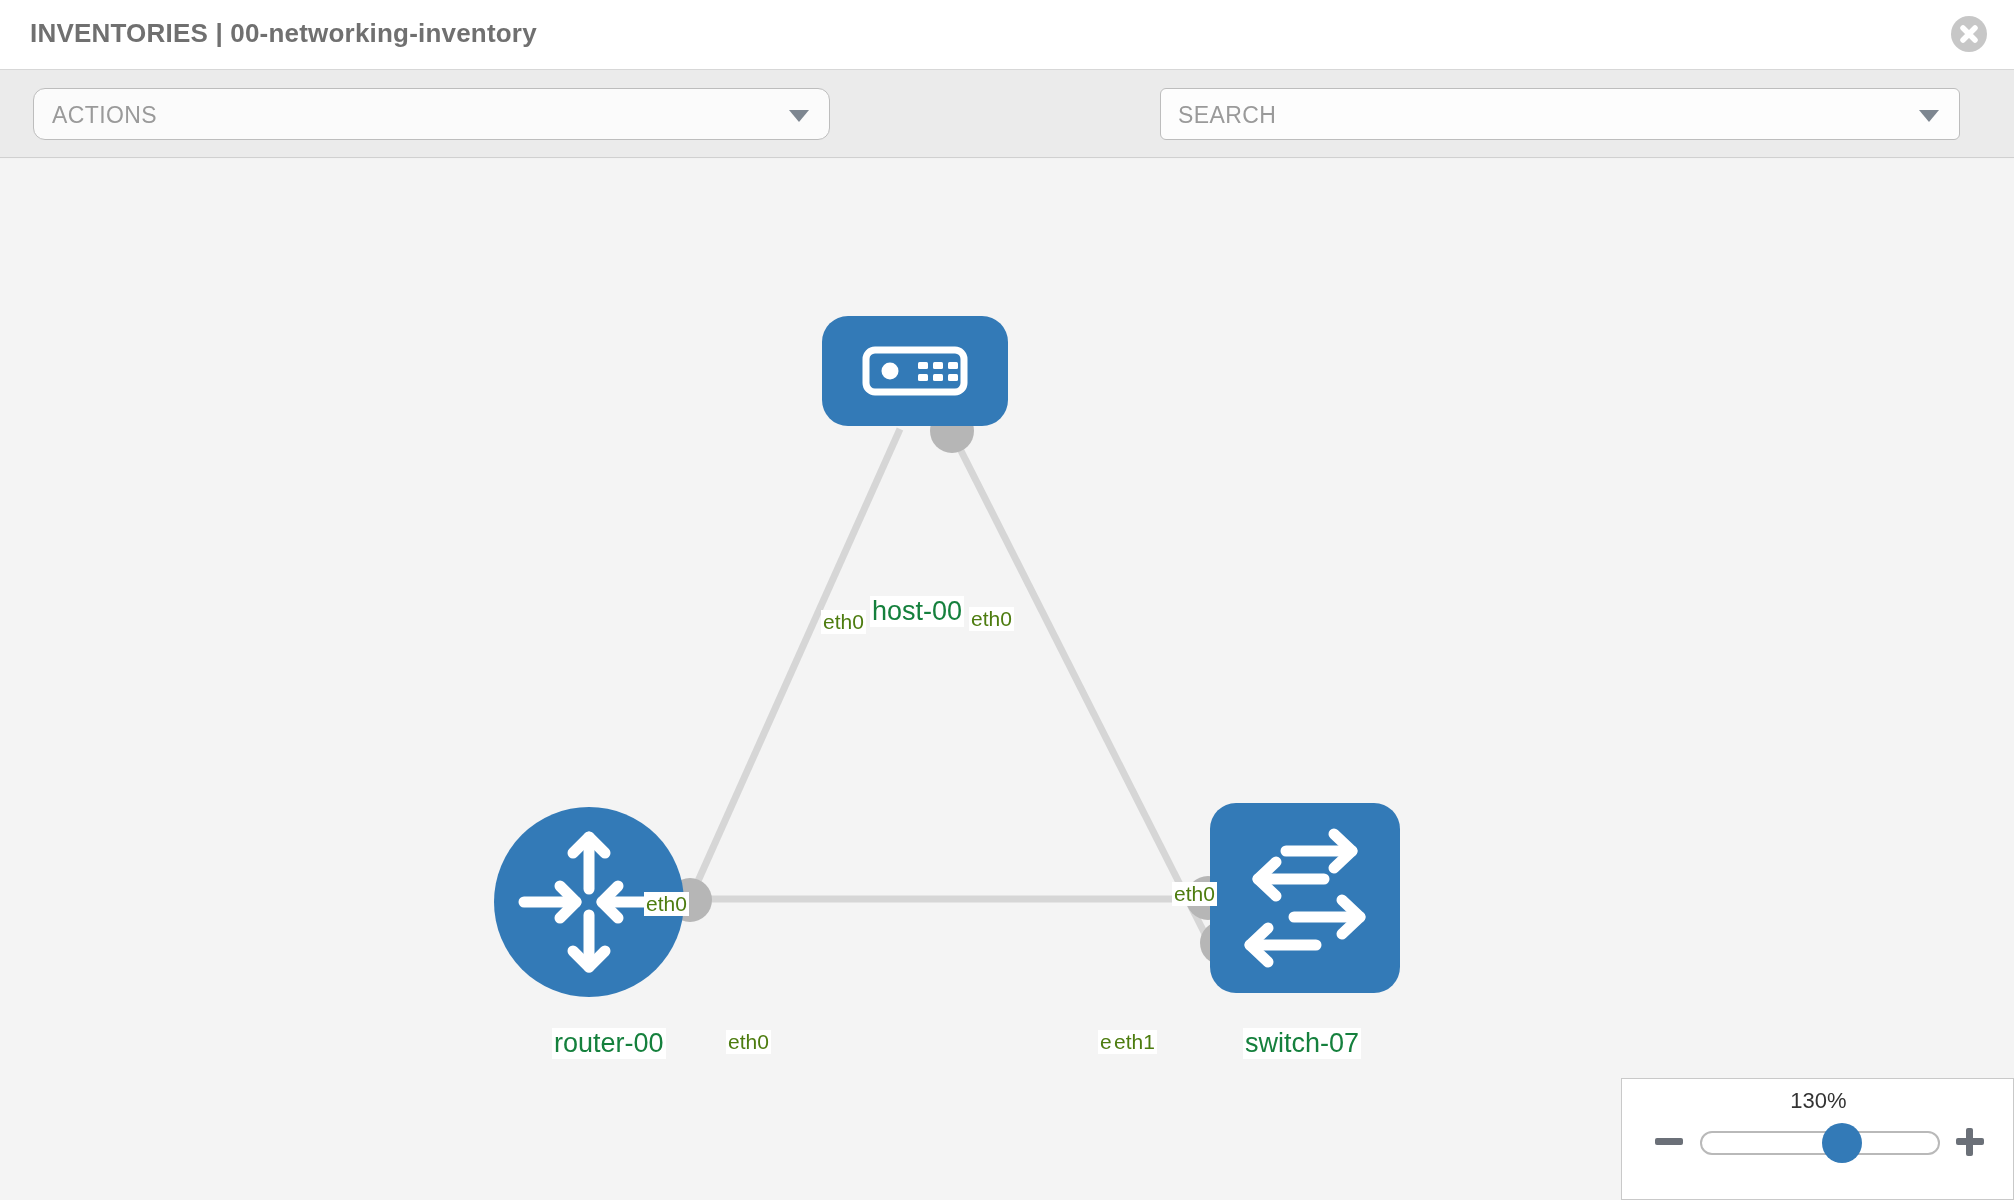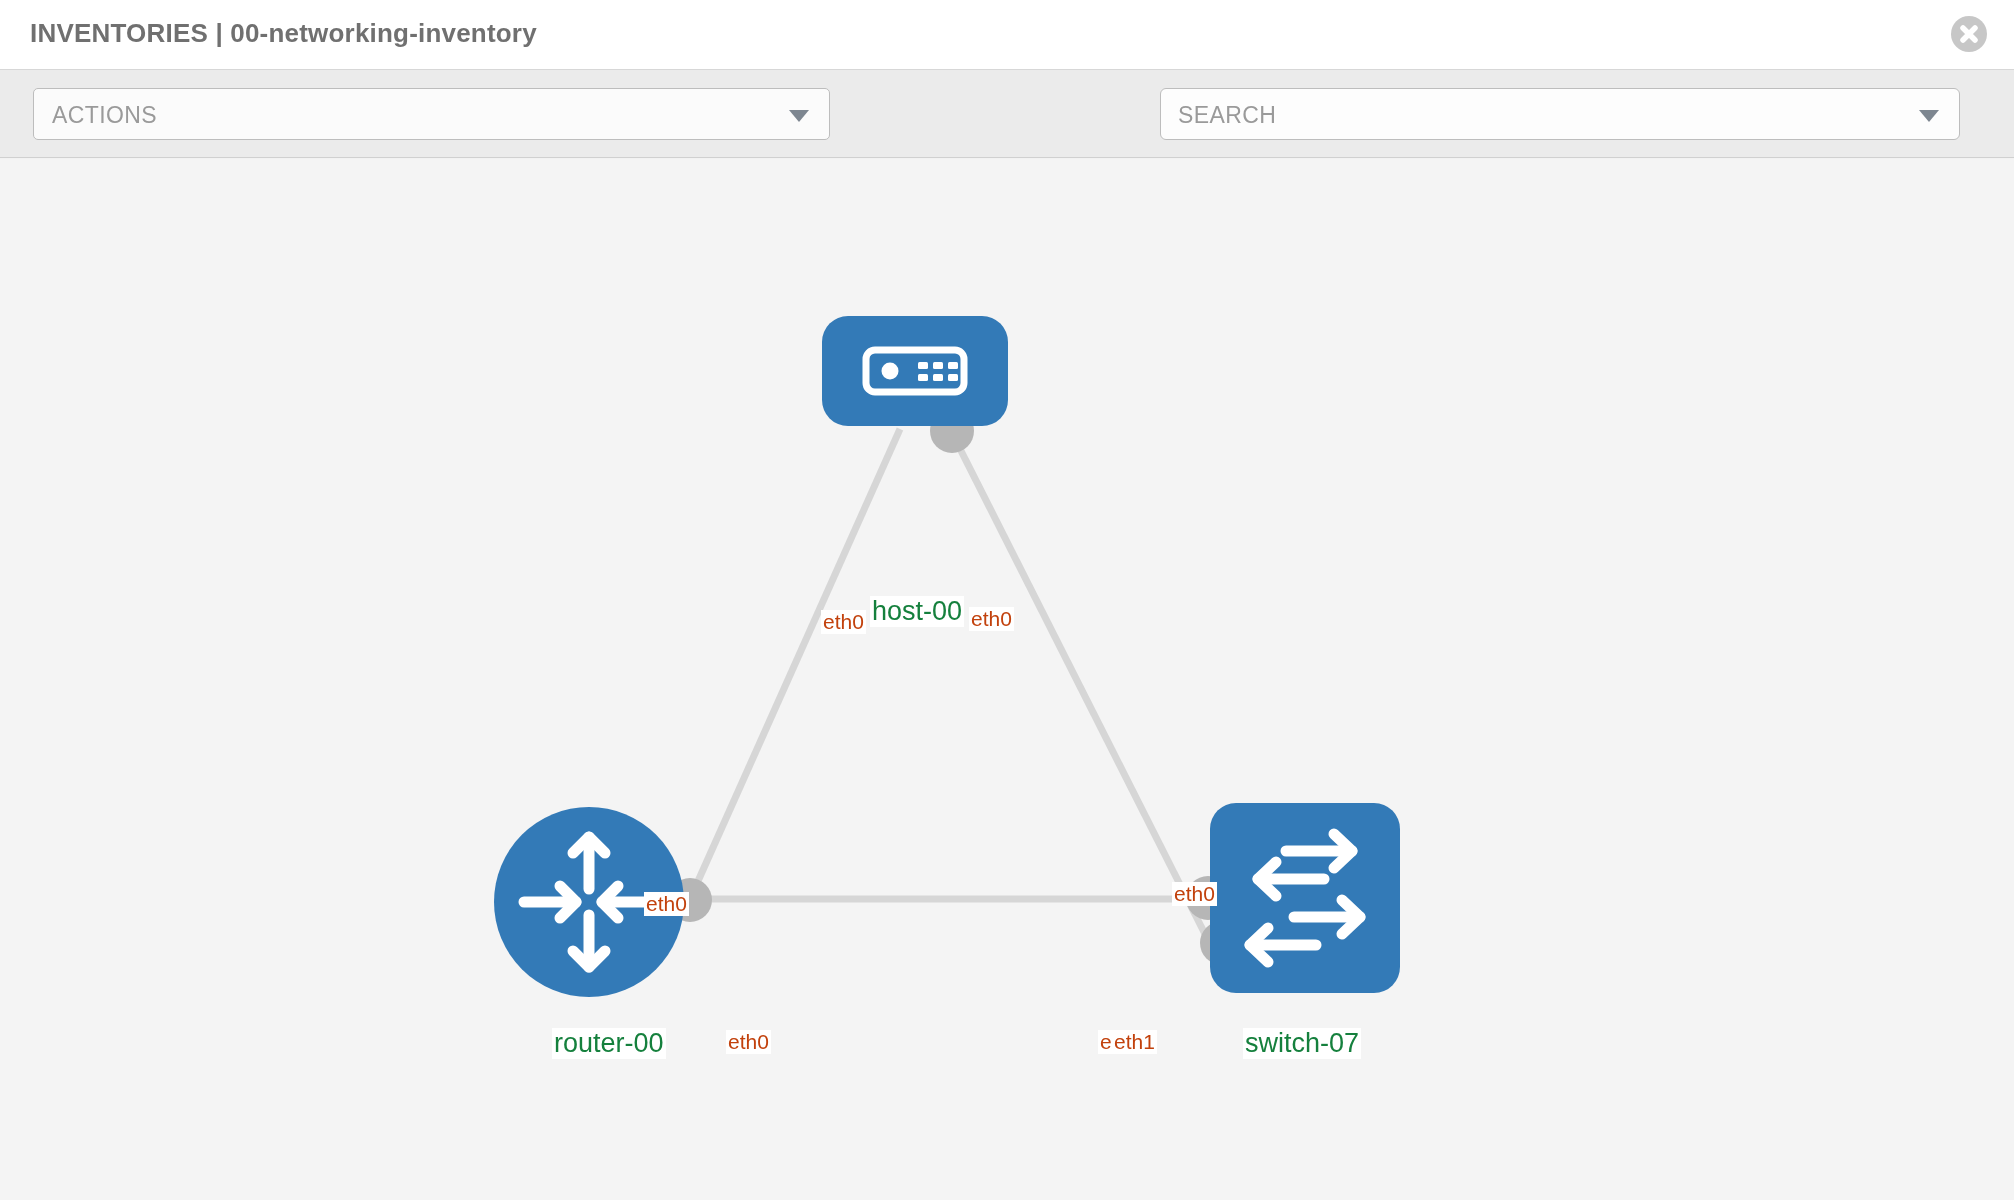--- a/index.html
+++ b/index.html
@@ -63,21 +63,21 @@
   }
 
   .actions-select {
     position: absolute;
     left: 33px;
     top: 18px;
     width: 797px;
     height: 52px;
     background: #fbfbfb;
     border: 1px solid #bdbdbd;
-    border-radius: 5px;
+    border-radius: 12px;
     box-sizing: border-box;
     cursor: pointer;
   }
   .actions-select .label {
     position: absolute;
     left: 18px;
     top: 13px;
     font-size: 23px;
     color: #9a9a9a;
     letter-spacing: 0.4px;
@@ -185,21 +185,21 @@
     padding: 0 2px;
     pointer-events: none;
   }
   .lbl-host   { left: 870px;  top: 437px; }
   .lbl-router { left: 525px;  top: 869px; margin-left: 27px; }
   .lbl-switch { left: 1243px; top: 869px; }
 
   .edge-label {
     position: absolute;
     font-size: 21px;
-    color: #c2410c;
+    color: #4d7c0f;
     background: #ffffff;
     white-space: nowrap;
     padding: 0 2px;
     pointer-events: none;
   }
   .el-host-left   { left: 821px;  top: 451px; }
   .el-host-right  { left: 969px;  top: 448px; }
   .el-router-up   { left: 644px;  top: 733px; }
   .el-switch-up   { left: 1172px; top: 723px; }
   .el-router-right{ left: 726px;  top: 871px; }
@@ -381,14 +381,33 @@
     <div class="edge-label el-host-left">eth0</div>
     <div class="edge-label el-host-right">eth0</div>
     <div class="edge-label el-router-up">eth0</div>
     <div class="edge-label el-switch-up">eth0</div>
     <div class="edge-label el-router-right">eth0</div>
     <div class="edge-label el-switch-a">eth0</div>
     <div class="edge-label el-switch-b">eth1</div>
 
   </div>
 
+  <div class="zoom-panel">
+    <div class="zoom-value">130%</div>
+
+    <div class="zoom-minus">
+      <svg width="32" height="32" viewBox="0 0 32 32">
+        <rect x="2" y="12" width="28" height="7" rx="2" fill="#6b7078"></rect>
+      </svg>
+    </div>
+
+    <div class="zoom-track"></div>
+    <div class="zoom-thumb"></div>
+
+    <div class="zoom-plus">
+      <svg width="32" height="32" viewBox="0 0 32 32">
+        <rect x="2" y="12" width="28" height="7" rx="2" fill="#6b7078"></rect>
+        <rect x="12" y="2" width="7" height="28" rx="2" fill="#6b7078"></rect>
+      </svg>
+    </div>
+  </div>
 
 </div>
 
 </body></html>

